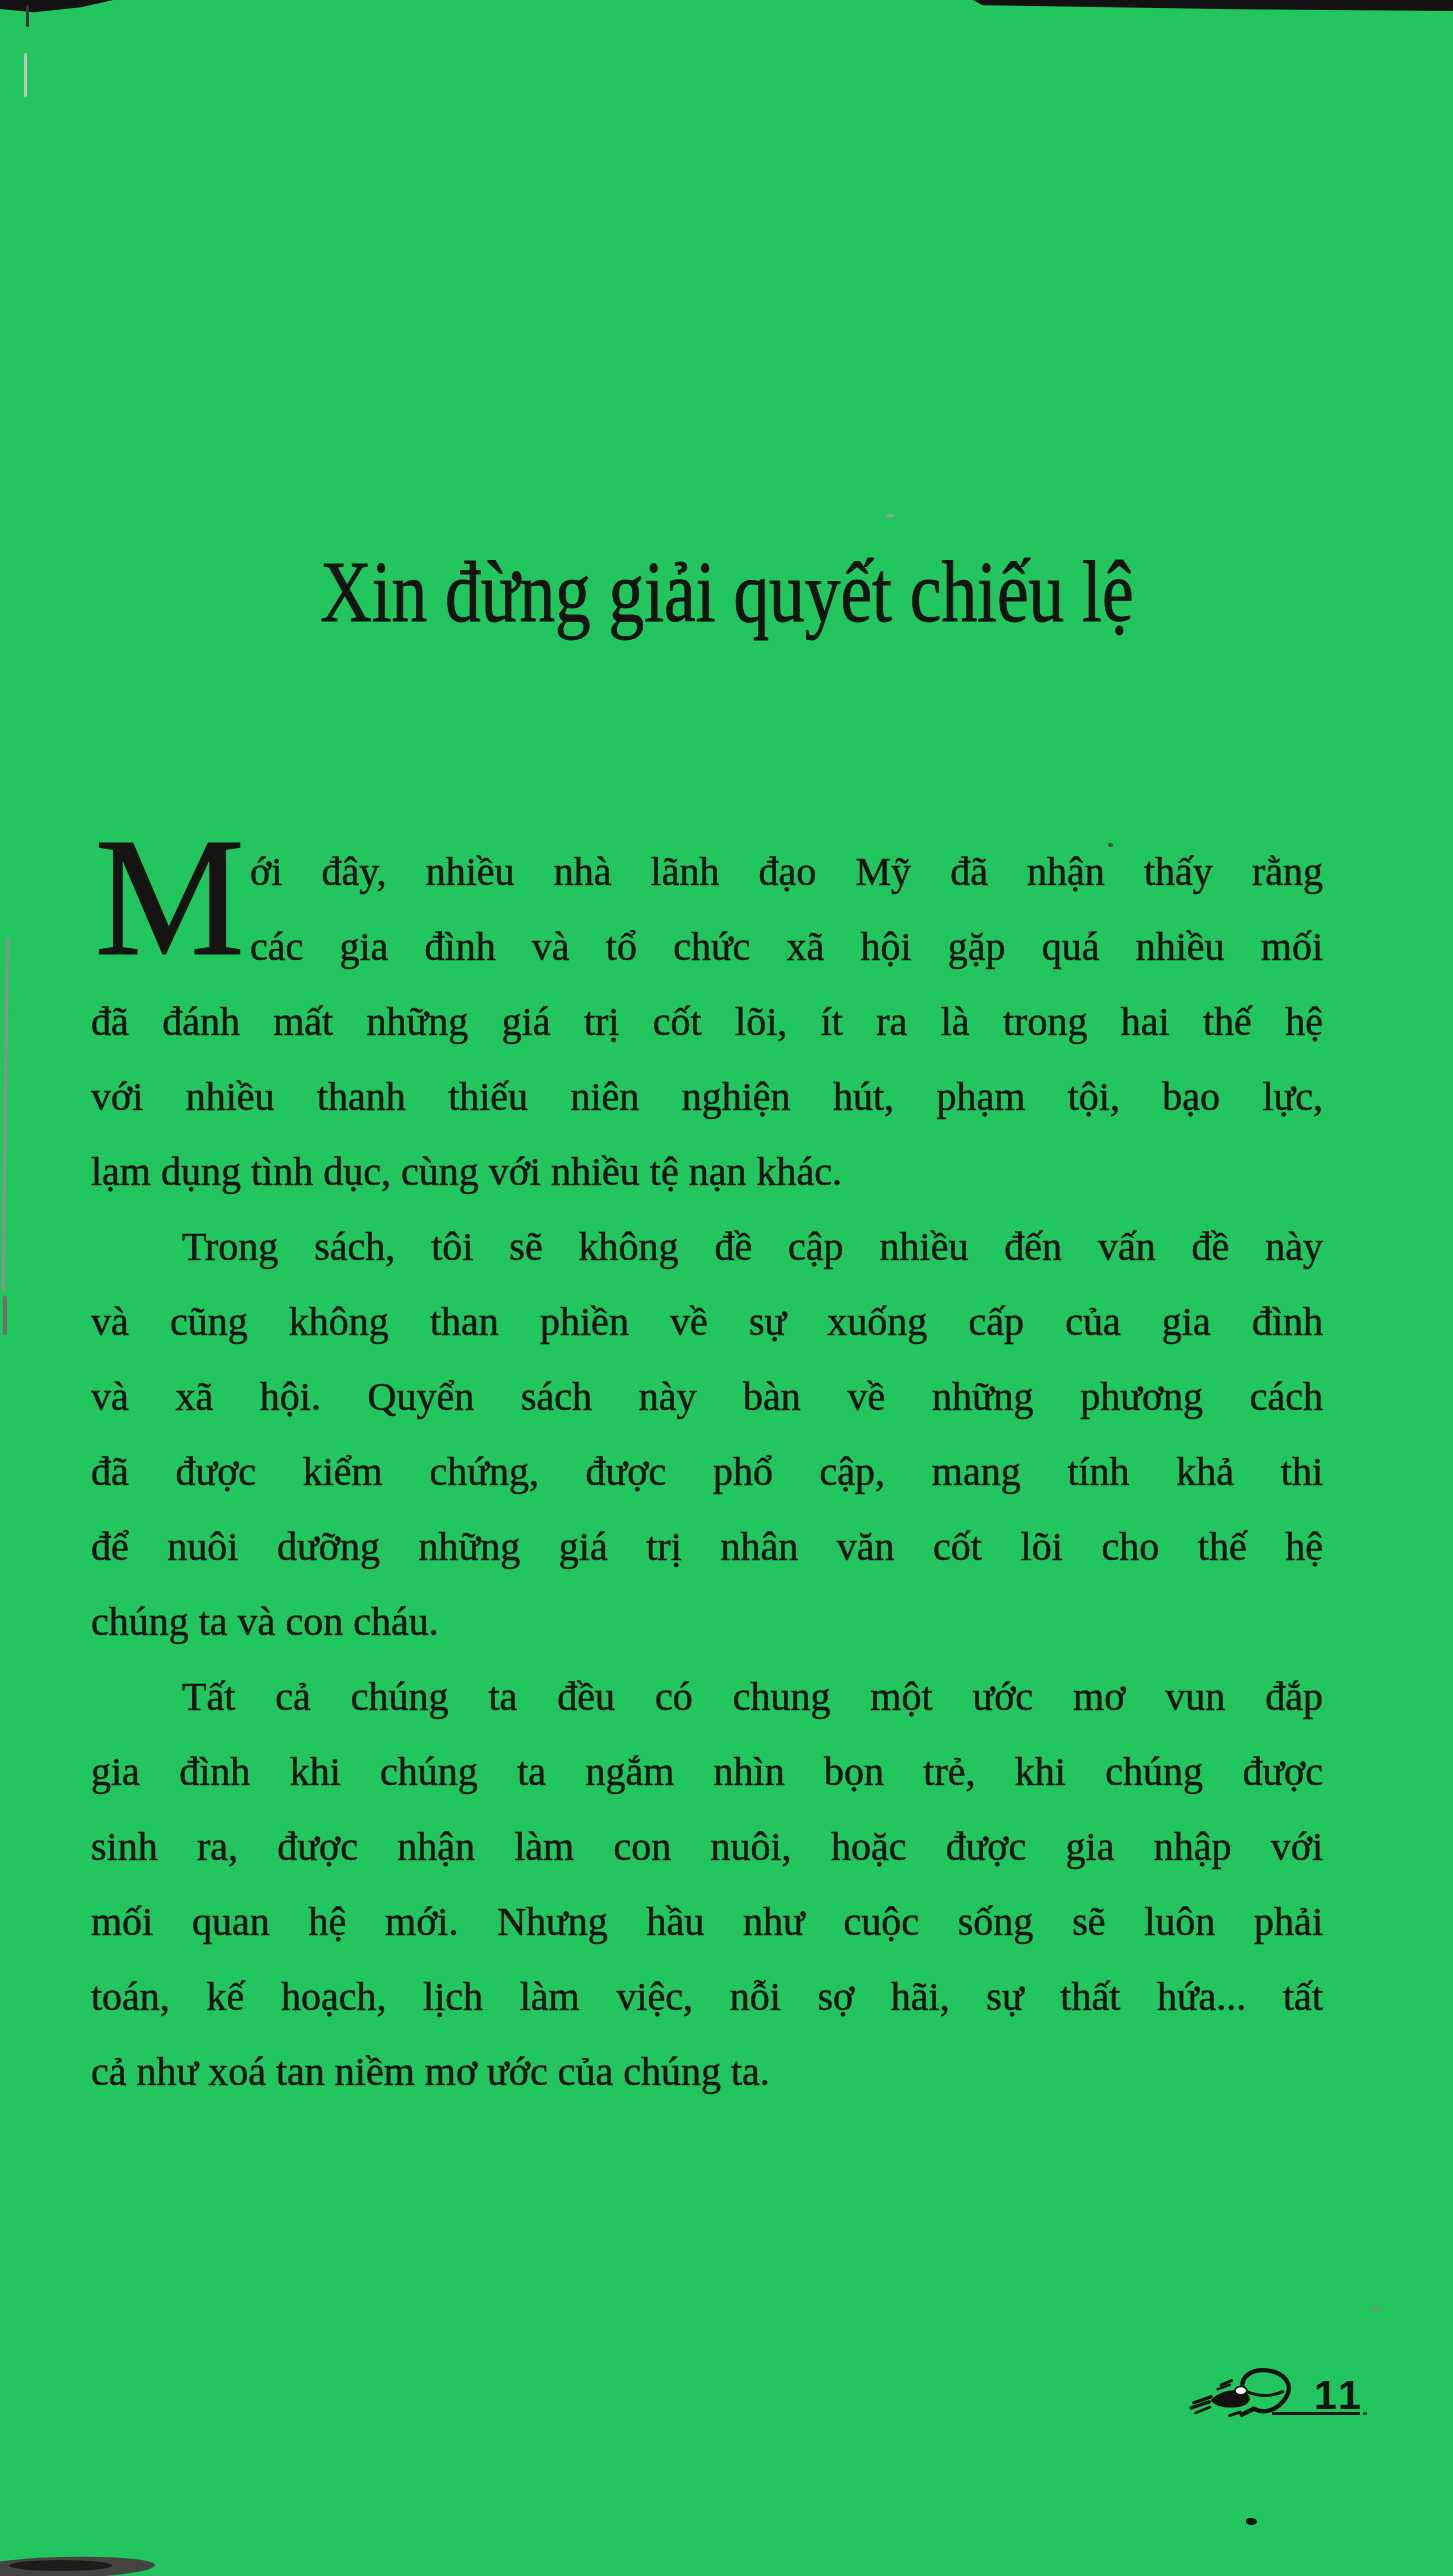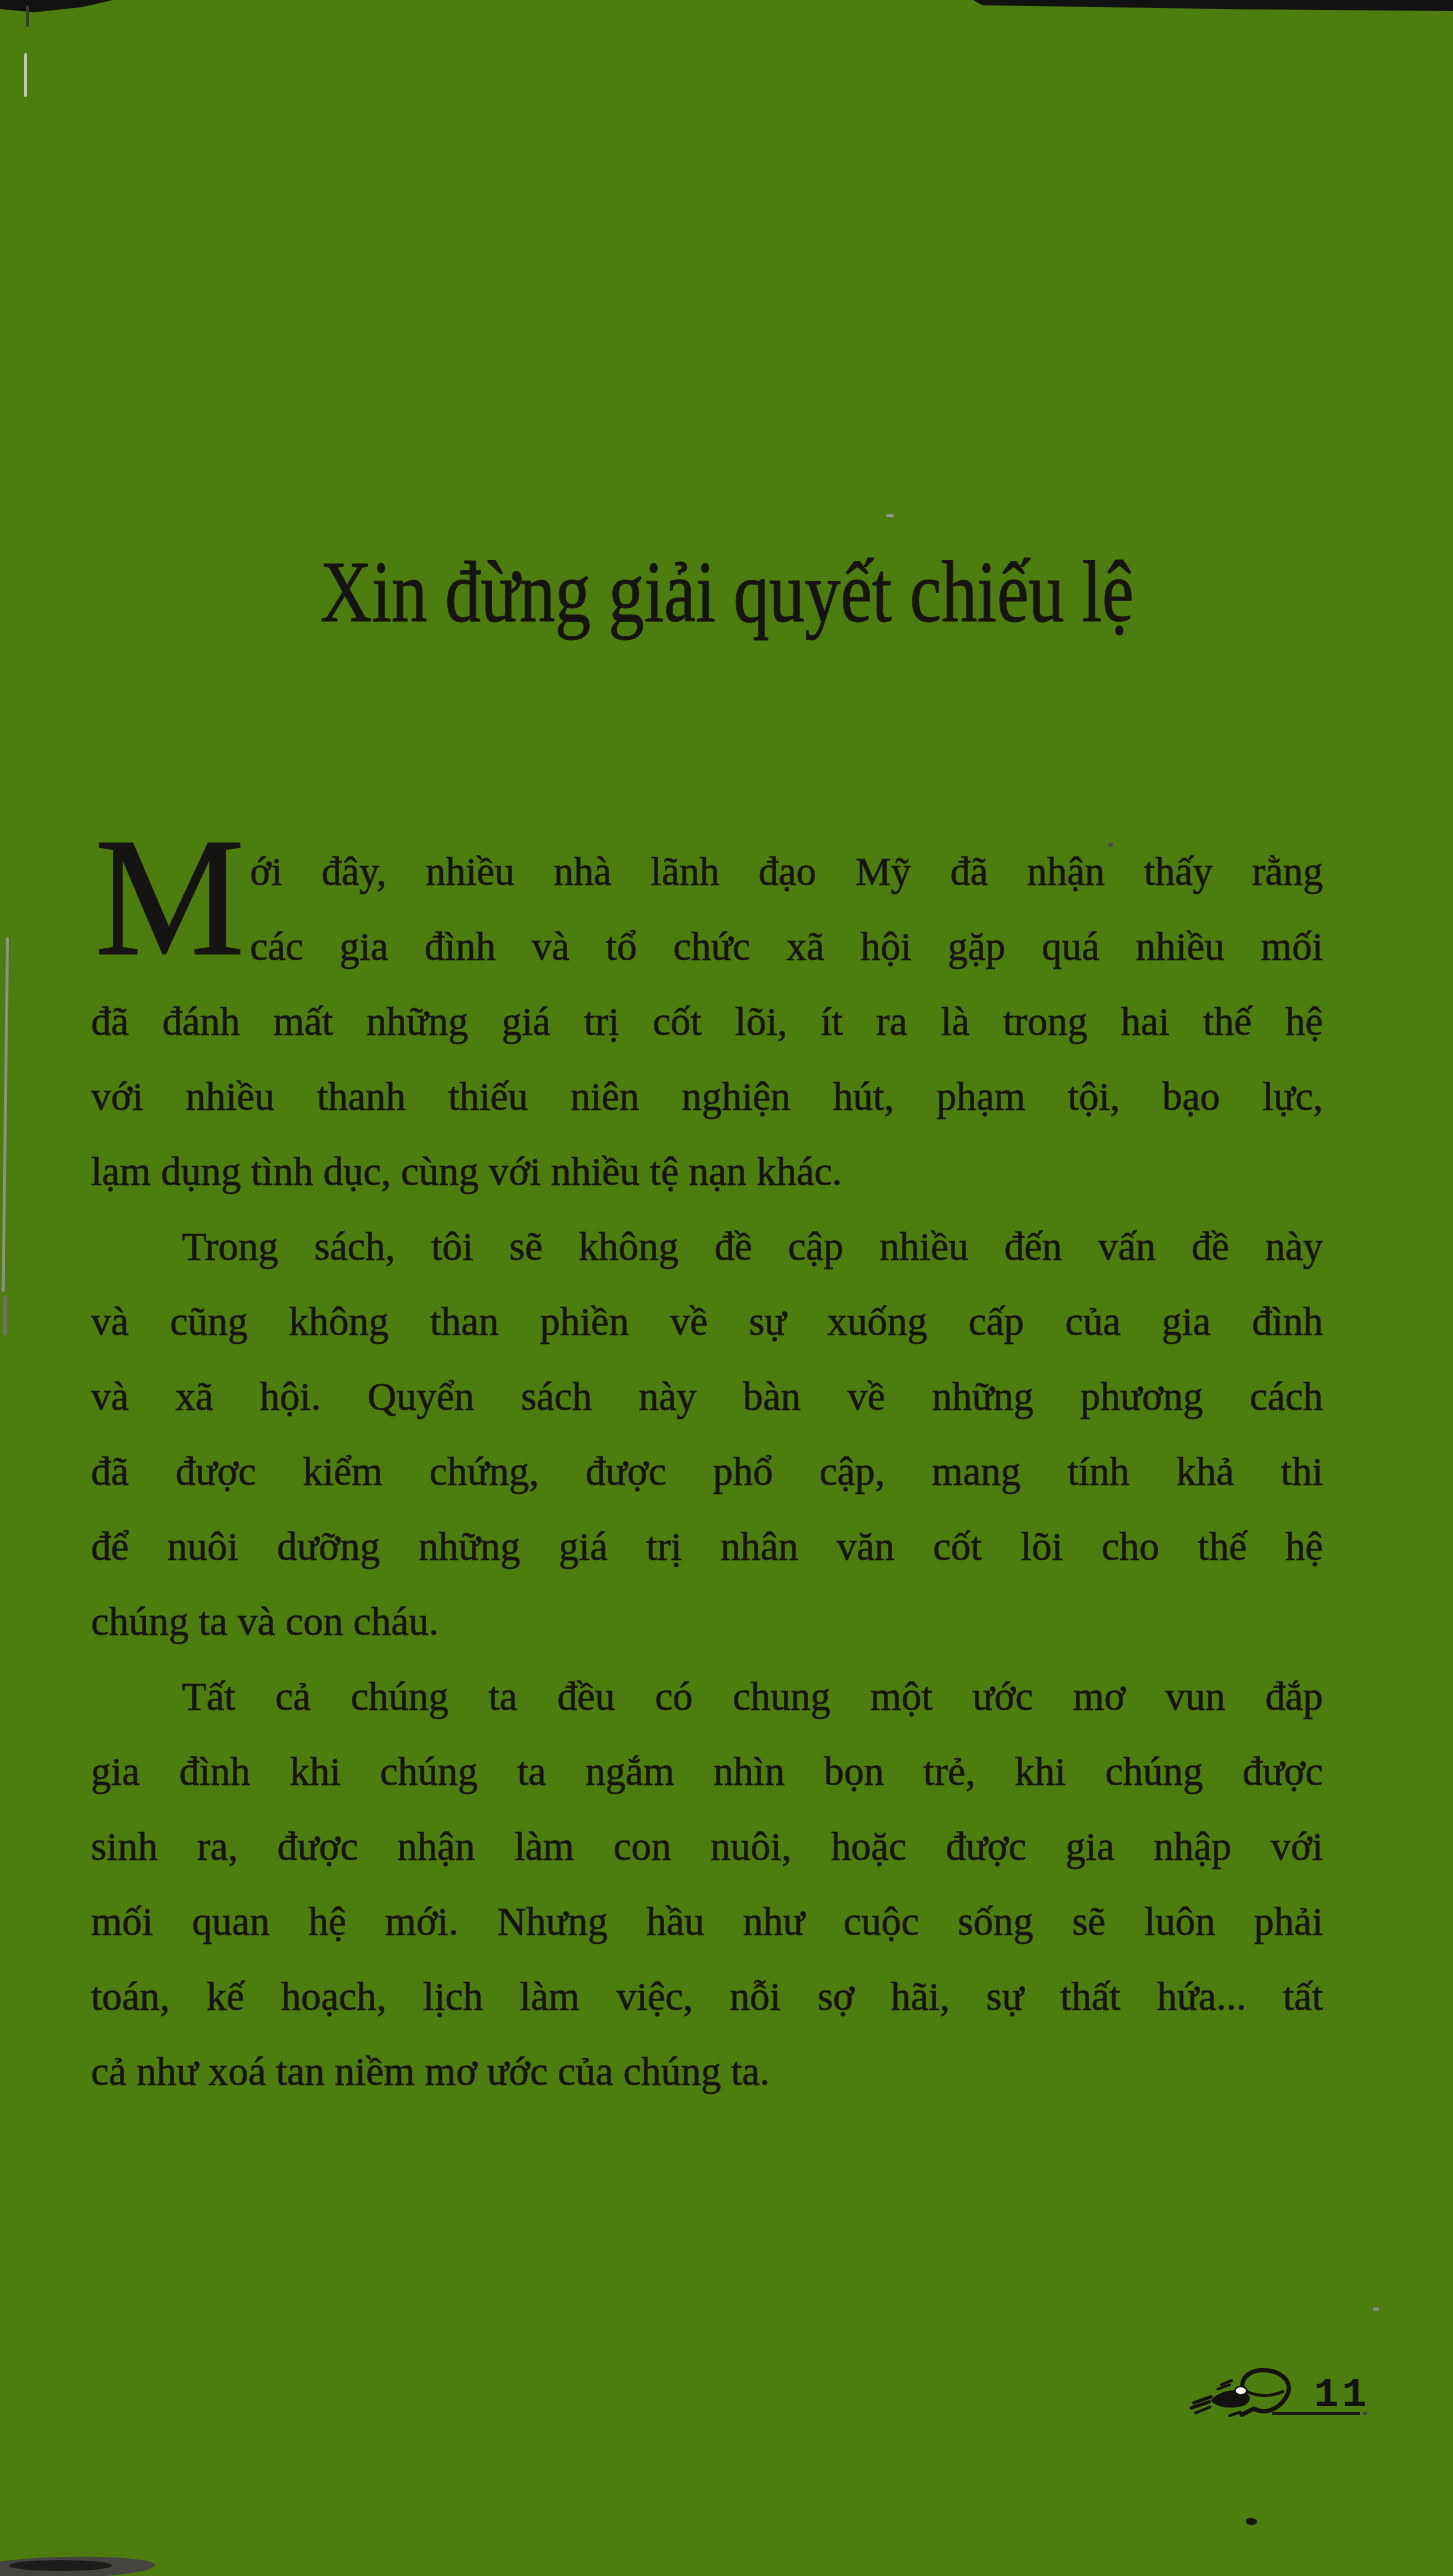--- a/index.html
+++ b/index.html
@@ -73,29 +73,29 @@
     font-size:169px;line-height:1;
     -webkit-text-stroke:0.9px #161412;
   }
 
   
   .footer-ornament{position:absolute;left:1187px;top:2366px;width:135px;height:53px;}
   .footer-rule{position:absolute;left:1272px;top:2412px;width:88px;height:3.4px;background:#181816;}
   .footer-rule:after{content:"";position:absolute;right:-6.8px;top:0;width:4.3px;height:3.4px;background:#45433f;}
   .page-number{
     position:absolute;left:1314px;top:2375px;
-    font-family:Liberation Mono, monospace;
+    font-family:Liberation Sans, sans-serif;
     font-weight:700;font-size:41px;line-height:1;
     letter-spacing:3.4px;color:#121210;
   }
 </style>
 </head>
 <body>
 
-<div class="page" style="background: #4d7c0f; color: rgb(22, 20, 18);">
+<div class="page" style="background: #22c55e; color: rgb(22, 20, 18);">
 
   <div class="artifact tl-wedge"></div>
   <div class="artifact tl-drip"></div>
   <div class="artifact tl-faint"></div>
   <div class="artifact tr-band"></div>
   <div class="artifact left-hairline"></div>
   <div class="artifact left-hairline2"></div>
   <div class="artifact bl-smudge"></div>
   <div class="artifact bl-smudge-core"></div>
   <div class="speck speck-title"></div>

